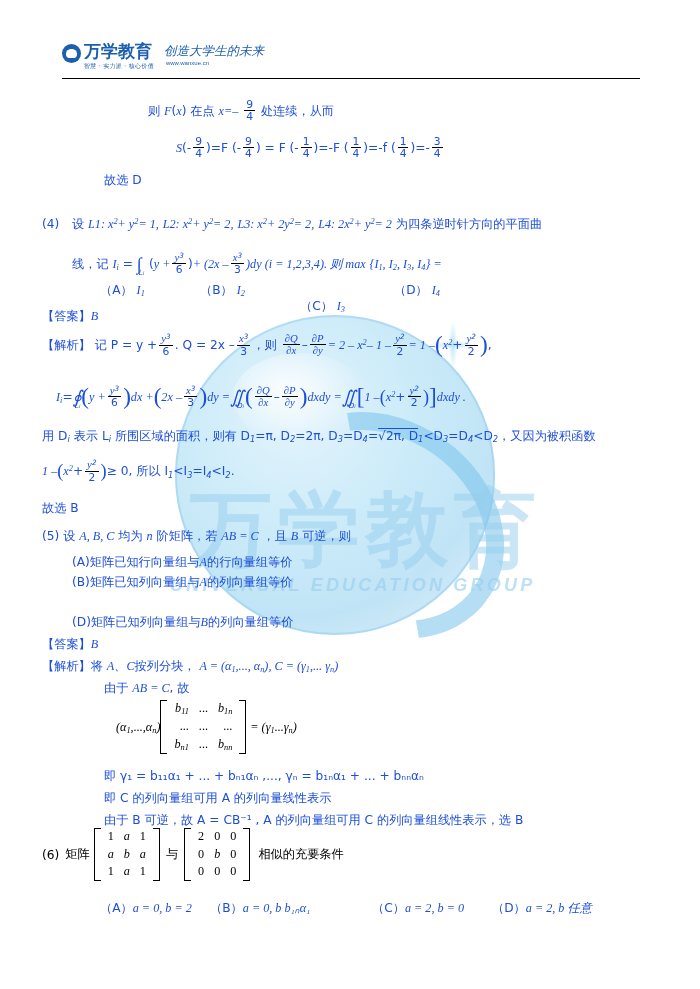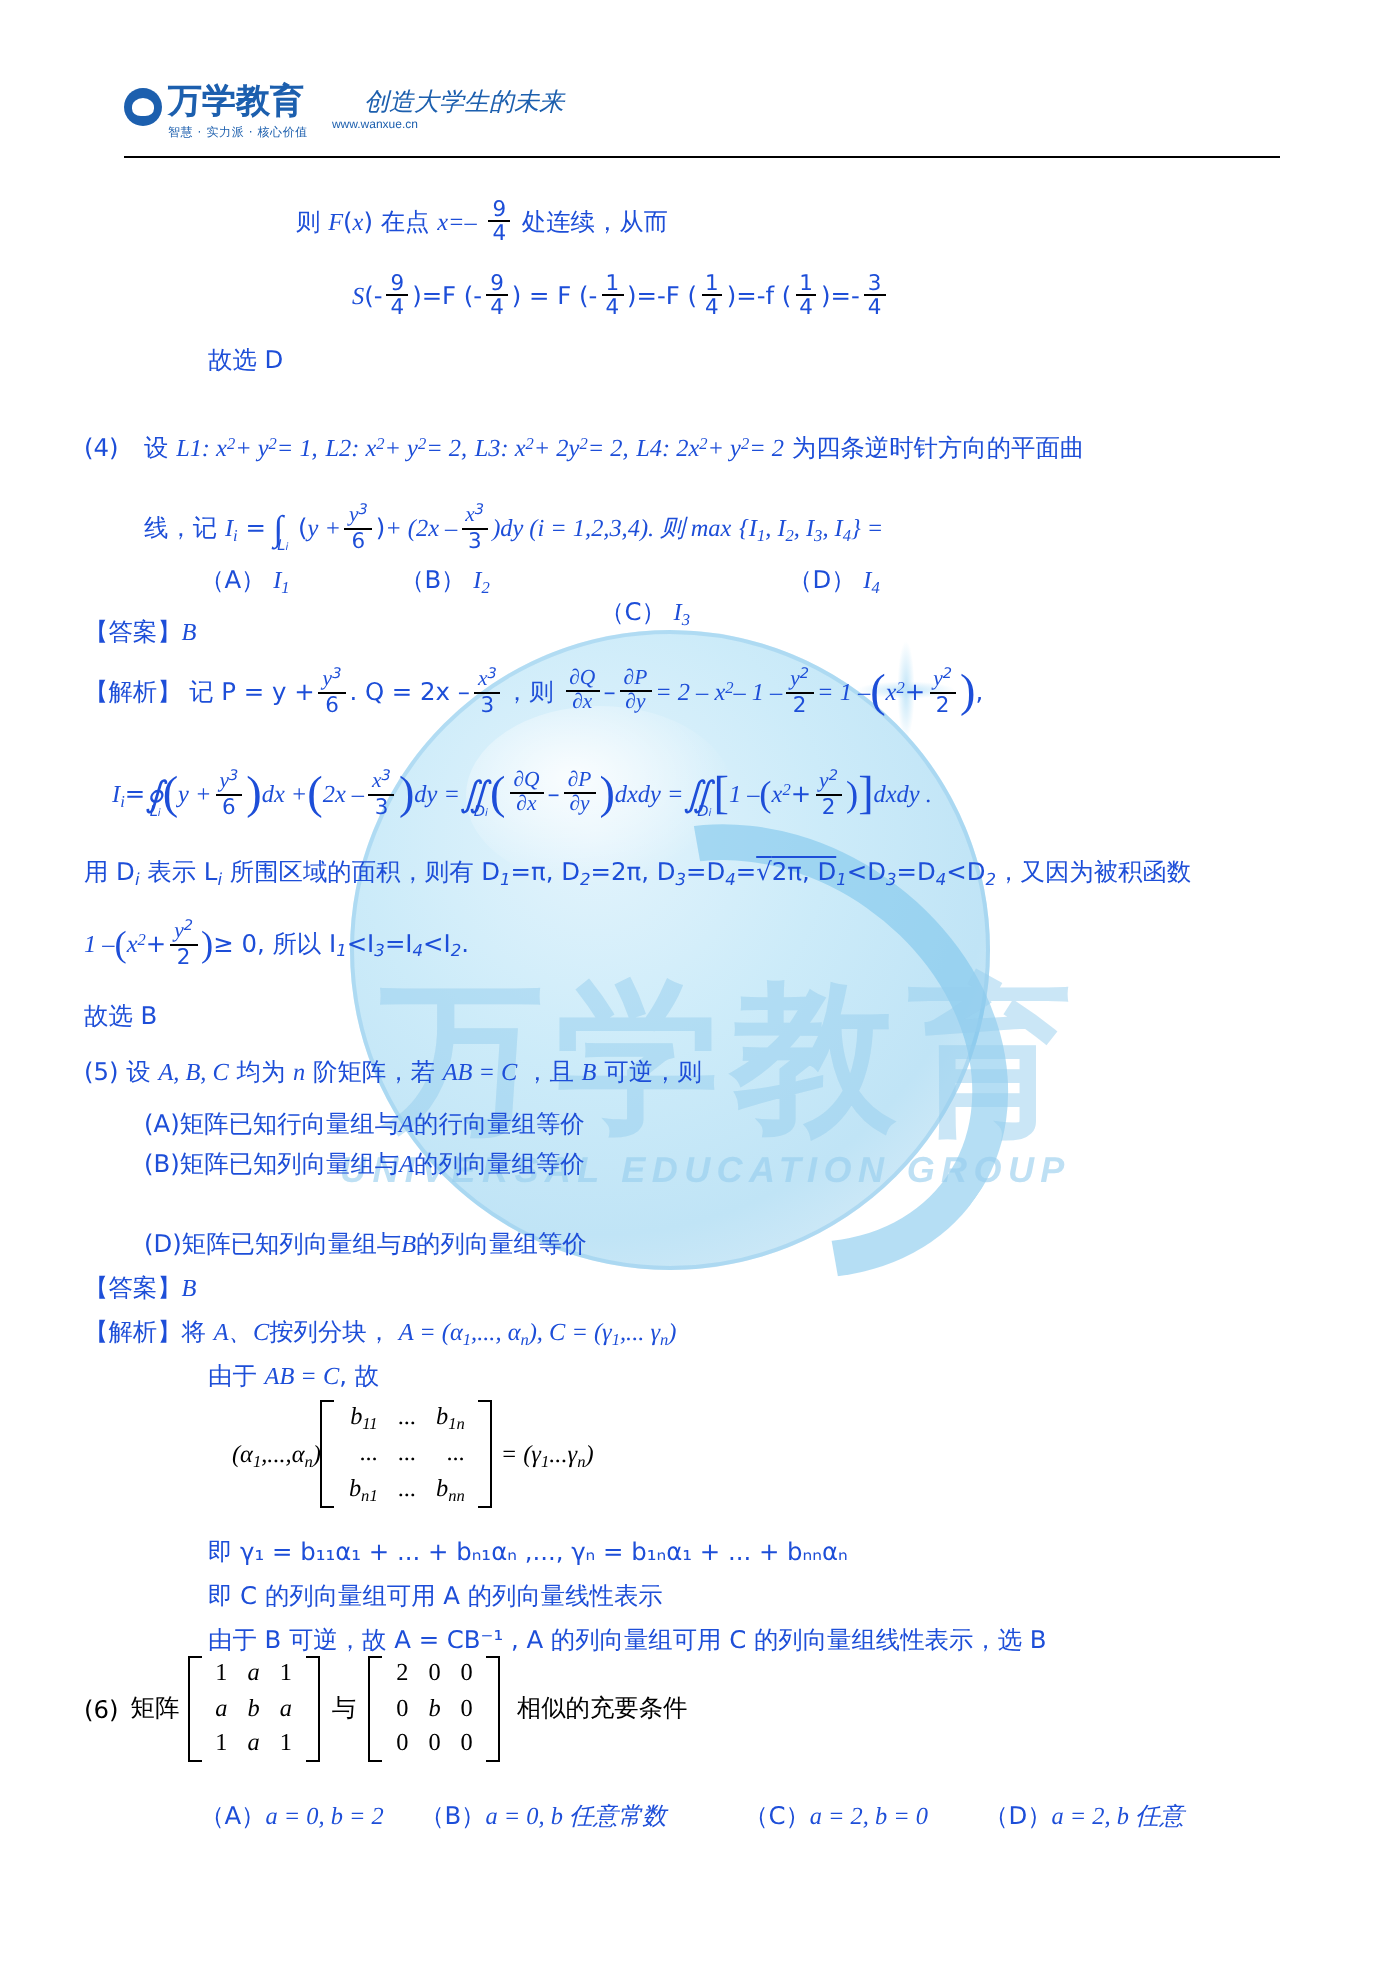--- a/index.html
+++ b/index.html
@@ -139,21 +139,21 @@
     color: #1c5fae;
     margin-left: 3px;
     letter-spacing: .3px;
     white-space: nowrap;
   }
   .logo-slogan {
     font-family: "DejaVu Sans", sans-serif;
     font-size: 12.5px;
     font-style: italic;
     color: #1c5fae;
-    margin-left: 28px;
+    margin-left: 10px;
     margin-top: 1px;
   }
   .logo-url {
     font-family: "Liberation Sans", sans-serif;
     font-size: 6px;
     color: #1c5fae;
     margin-left: 12px;
   }
 
   .rule {
@@ -511,21 +511,21 @@
         </tbody>
           </table>
       </span>
       <span style="margin-left:8px;">相似的充要条件</span>
     </div>
 
     <div class="line" style="left:100px; top:900px;">
       <span>（A）</span><span class="math">a = 0, b = 2</span>
     </div>
     <div class="line" style="left:210px; top:900px;">
-      <span>（B）</span><span class="math">a = 0, b 任意常数</span>
+      <span>（B）</span><span class="math">a = 0, b b₁ₙα₁</span>
     </div>
     <div class="line" style="left:372px; top:900px;">
       <span>（C）</span><span class="math">a = 2, b = 0</span>
     </div>
     <div class="line" style="left:492px; top:900px;">
       <span>（D）</span><span class="math">a = 2, b 任意</span>
     </div>
 
   </div>
 </div>

